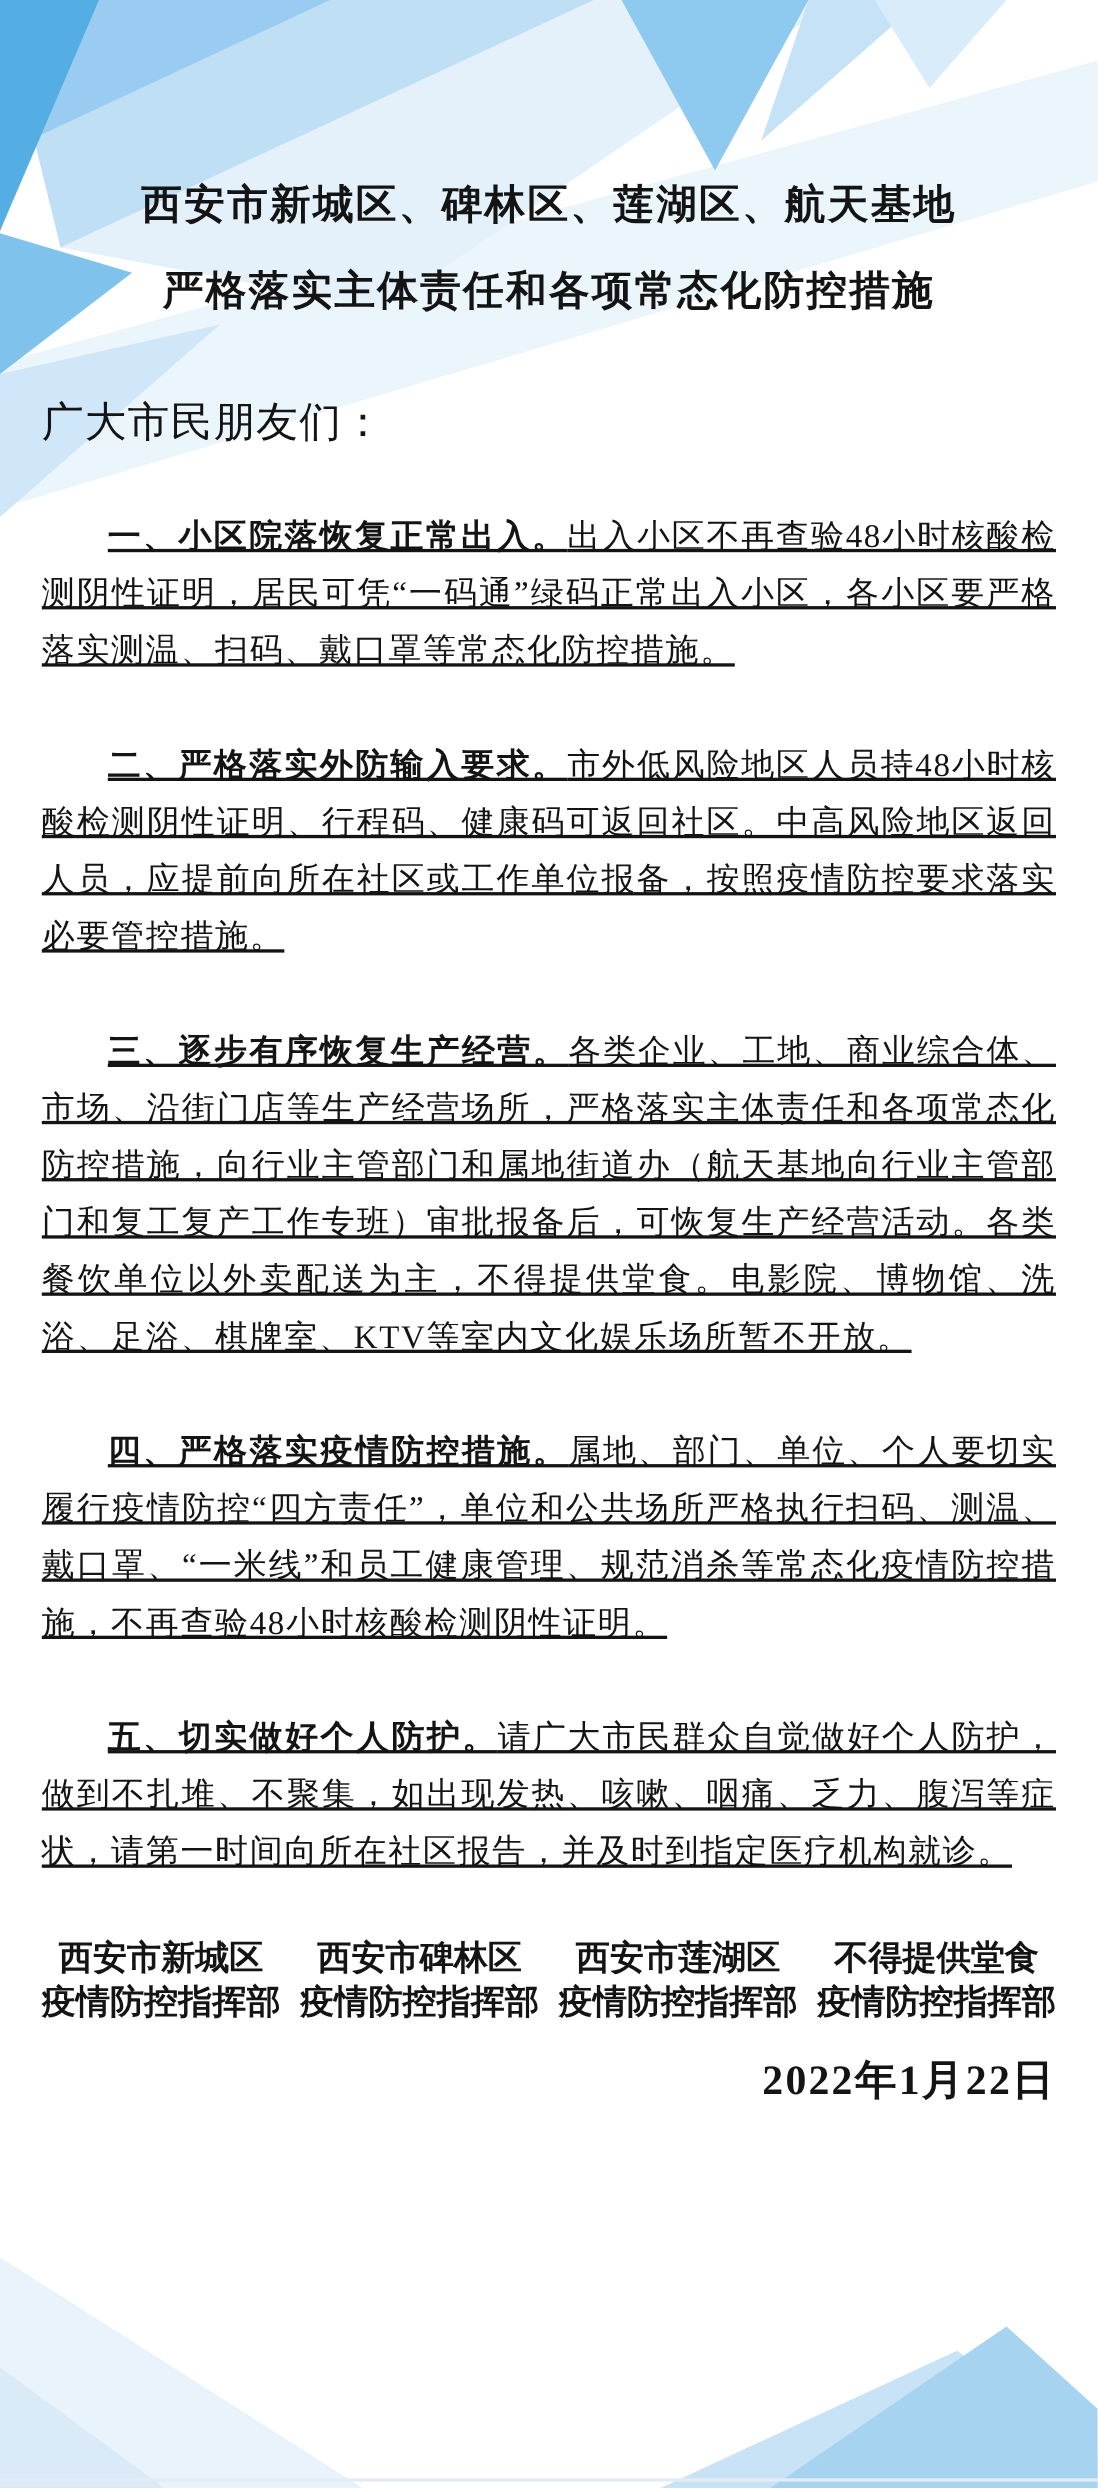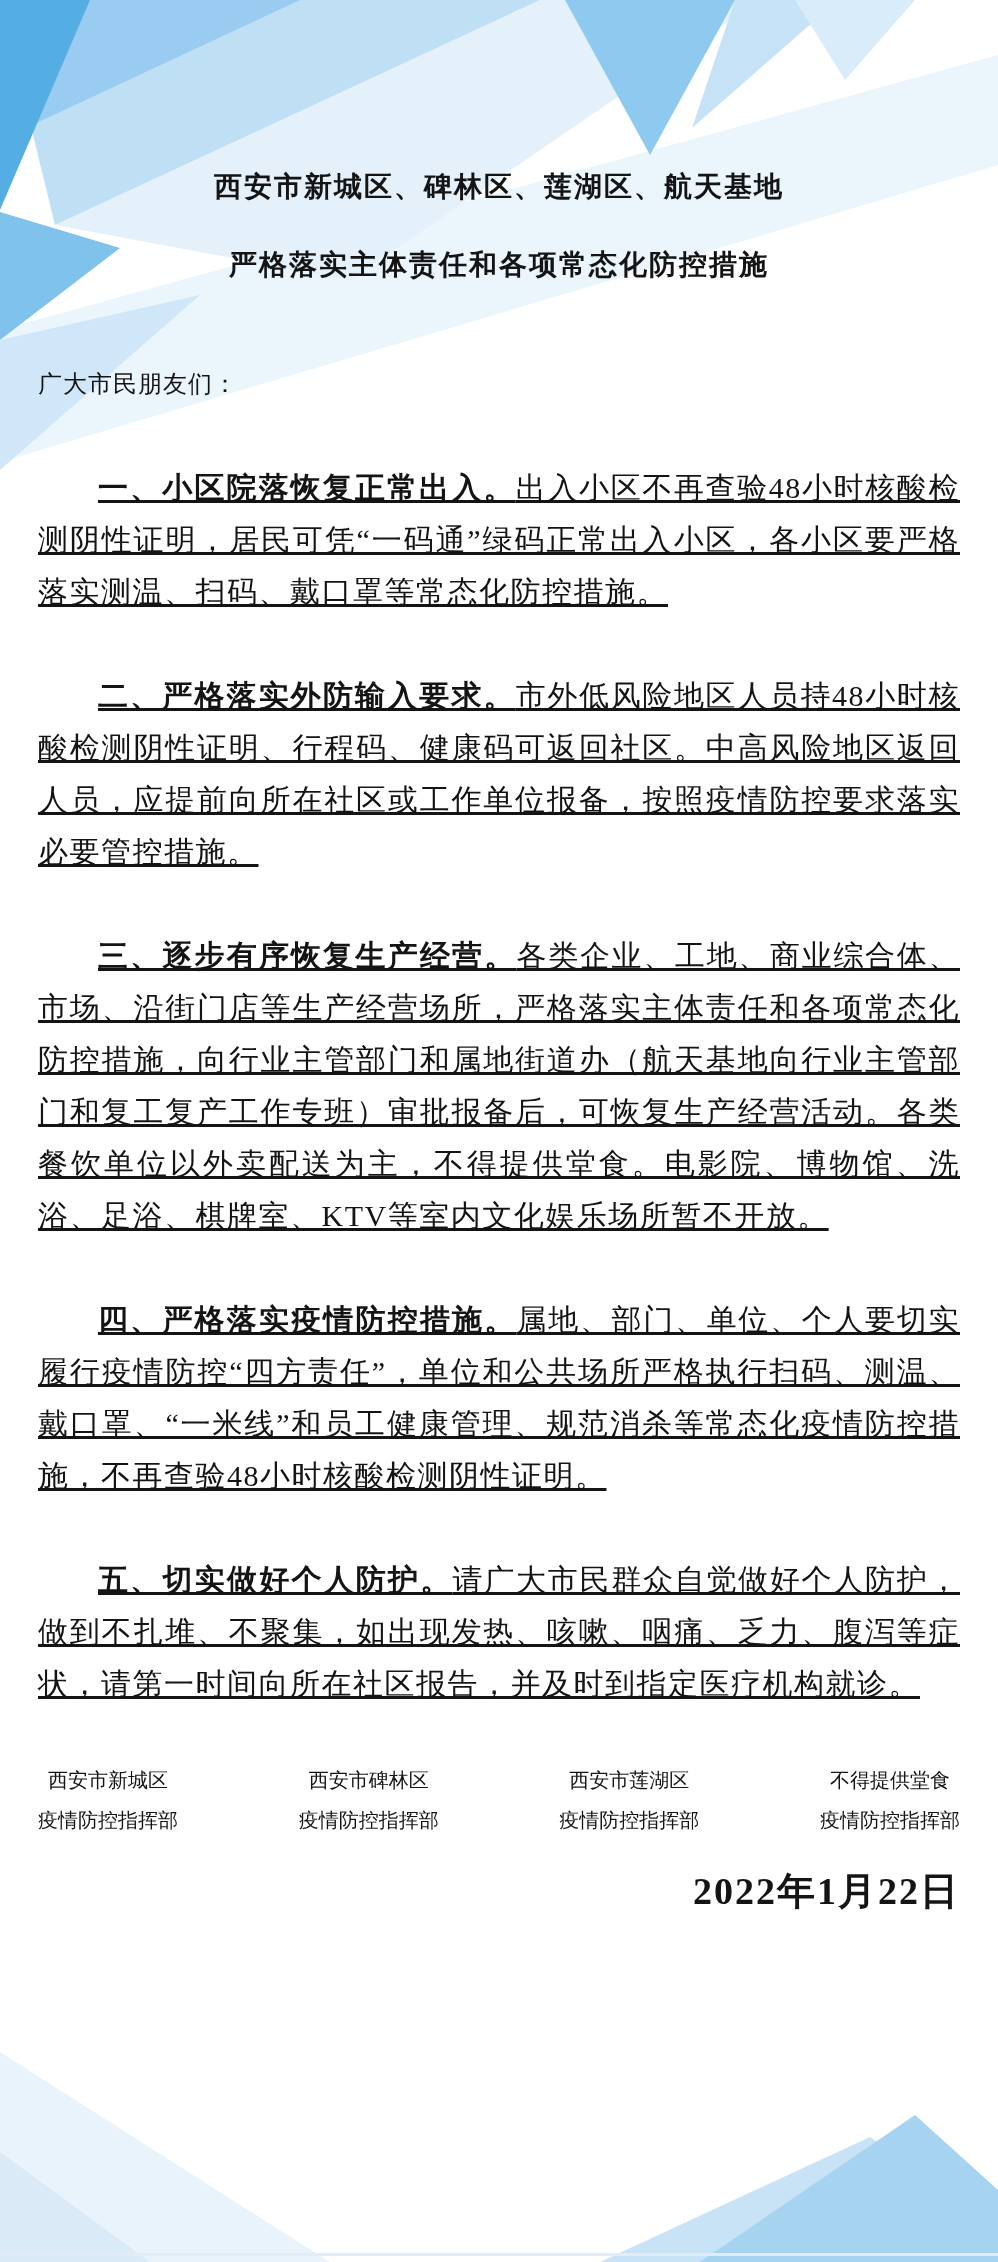--- a/index.html
+++ b/index.html
@@ -16,50 +16,50 @@
   .deco-bottom{bottom:0;}
   .doc{
     position:relative;
     z-index:2;
     padding:0 38px;
     box-sizing:border-box;
   }
   .title{
     margin:148px 20px 0 20px;
     text-align:center;
-    font-size:28px;
+    font-size:37px;
     font-weight:bold;
     line-height:78px;
     letter-spacing:2px;
   }
   .salutation{
     margin-top:54px;
-    font-size:24px;
+    font-size:38px;
     line-height:52px;
     letter-spacing:1px;
   }
   p.para{
     margin:32px 0 0 0;
     font-size:30px;
     line-height:52px;
     text-align:justify;
     text-indent:2em;
     letter-spacing:1.5px;
   }
   p.section{margin-top:52px;text-decoration:underline;}
   p.para b{font-weight:bold;letter-spacing:2px;}
   .signatures{
     margin-top:50px;
     display:flex;
     justify-content:space-between;
     text-align:center;
   }
   .sig{
-    font-size:20px;
-    font-weight:normal;
+    font-size:31px;
+    font-weight:bold;
     line-height:40px;
     white-space:nowrap;
   }
   .date{
     margin-top:26px;
     text-align:right;
     font-size:38px;
     font-weight:bold;
     letter-spacing:2px;
   }

